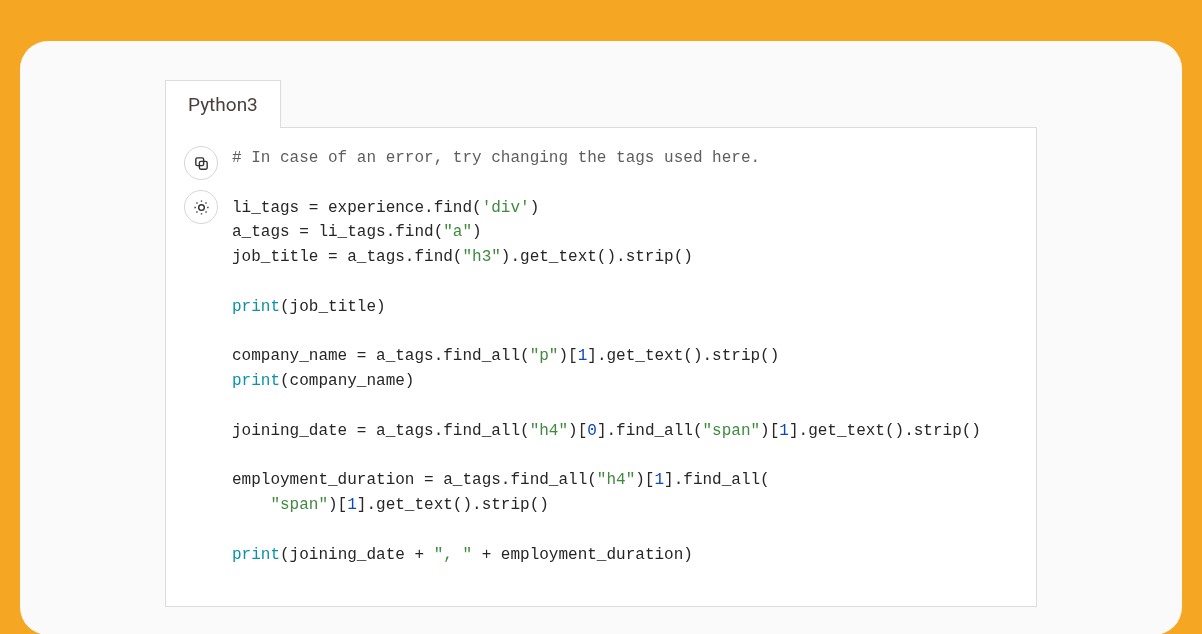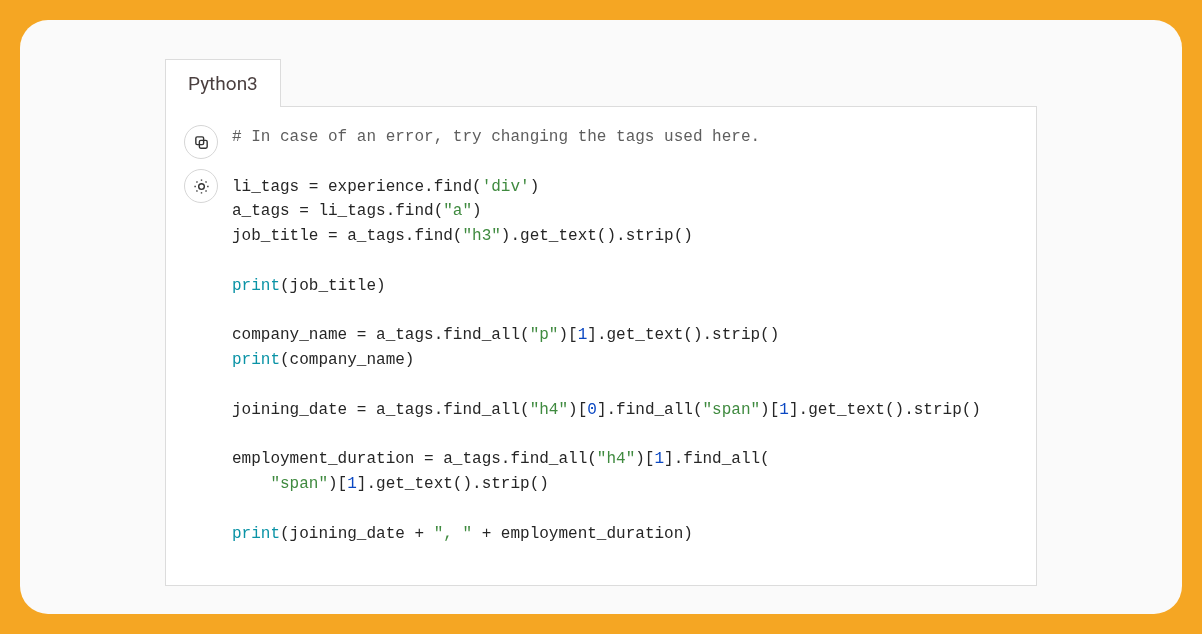--- a/index.html
+++ b/index.html
@@ -10,20 +10,21 @@
     padding: 20px;
     font-family: -apple-system, BlinkMacSystemFont, "Segoe UI", Roboto, sans-serif;
   }
   .outer-card {
     background: #fafafa;
     border-radius: 28px;
     width: 100%;
     height: 100%;
     padding: 38px 145px 0 145px;
     overflow: hidden;
+    margin-top: 21px;
   }
   .tab-container {
     display: flex;
   }
   .tab {
     background: #fff;
     border: 1px solid #dcdcdc;
     border-bottom: none;
     padding: 12px 22px;
     font-size: 19px;

